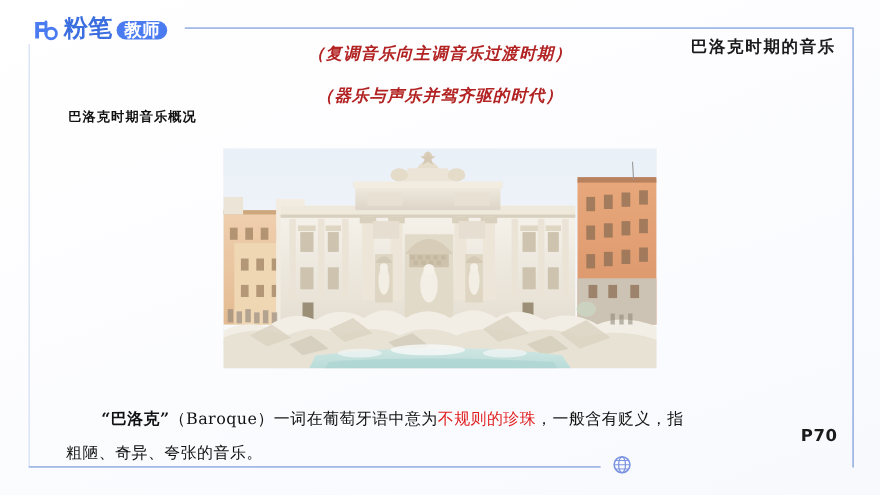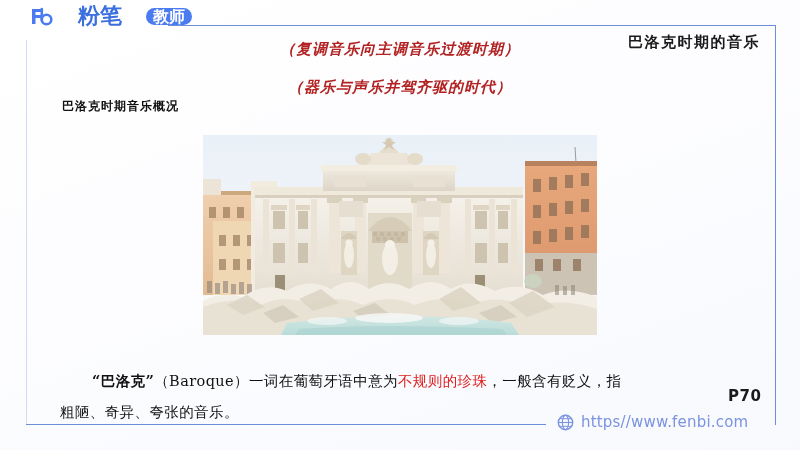--- a/index.html
+++ b/index.html
@@ -19,25 +19,24 @@
     width: 800px;
     height: 450px;
     background: linear-gradient(160deg, #ffffff 0%, #fdfdff 40%, #f7f9fd 100%);
     box-sizing: border-box;
   }
 
   
   .logo {
     position: absolute;
     left: 28px;
-    top: 2px;
+    top: 13px;
     display: flex;
     align-items: center;
     height: 28px;
-    gap: 20px;
   }
   .logo-mark {
     width: 26px;
     height: 26px;
     margin-right: 4px;
     flex: none;
   }
   .logo-text {
     font-size: 22px;
     font-weight: bold;
@@ -460,16 +459,15 @@
   <div class="footer-url">
     <span class="globe-icon">
       <svg viewBox="0 0 17 17" width="17" height="17" xmlns="http://www.w3.org/2000/svg">
         <circle cx="8.5" cy="8.5" r="7.2" fill="none" stroke="#7b93e0" stroke-width="1.4"></circle>
         <ellipse cx="8.5" cy="8.5" rx="3.1" ry="7.2" fill="none" stroke="#7b93e0" stroke-width="1.1"></ellipse>
         <line x1="1.3" y1="8.5" x2="15.7" y2="8.5" stroke="#7b93e0" stroke-width="1.1"></line>
         <line x1="2.6" y1="4.7" x2="14.4" y2="4.7" stroke="#7b93e0" stroke-width="1"></line>
         <line x1="2.6" y1="12.3" x2="14.4" y2="12.3" stroke="#7b93e0" stroke-width="1"></line>
       </svg>
     </span>
-    <span class="url-text">https//www.fenbi.com</span>
   </div>
 
 </div>
 
 </body></html>

